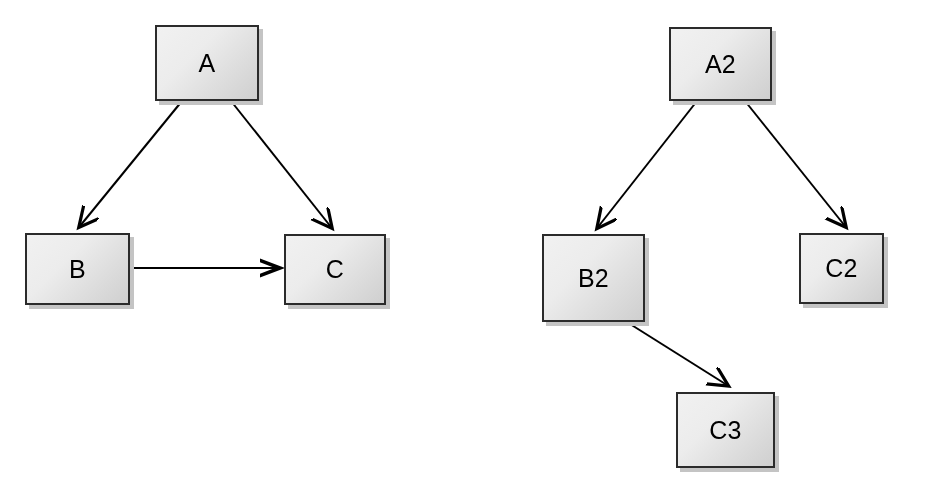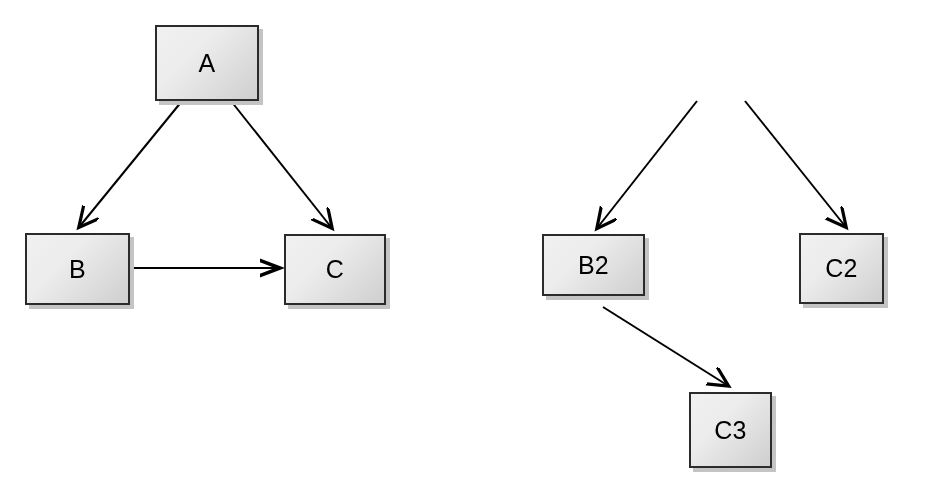--- a/index.html
+++ b/index.html
@@ -89,26 +89,29 @@
   </div>
 
   <div class="node" style="left:25px; top:233px; width:105px; height:72px;">
     <span class="node-label">B</span>
   </div>
 
   <div class="node" style="left:284px; top:234px; width:102px; height:71px;">
     <span class="node-label">C</span>
   </div>
 
+  <div class="node" style="left:669px; top:27px; width:103px; height:74px;">
+    <span class="node-label">A2</span>
+  </div>
 
-  <div class="node" style="left:542px; top:234px; width:103px; height:62px;">
+  <div class="node" style="left:542px; top:234px; width:103px; height:88px;">
     <span class="node-label">B2</span>
   </div>
 
   <div class="node" style="left:799px; top:233px; width:85px; height:71px;">
     <span class="node-label">C2</span>
   </div>
 
-  <div class="node" style="left:676px; top:392px; width:83px; height:76px;margin-left:13px;">
+  <div class="node" style="left:676px; top:392px; width:99px; height:76px;">
     <span class="node-label">C3</span>
   </div>
 
 </div>
 
 </body></html>

